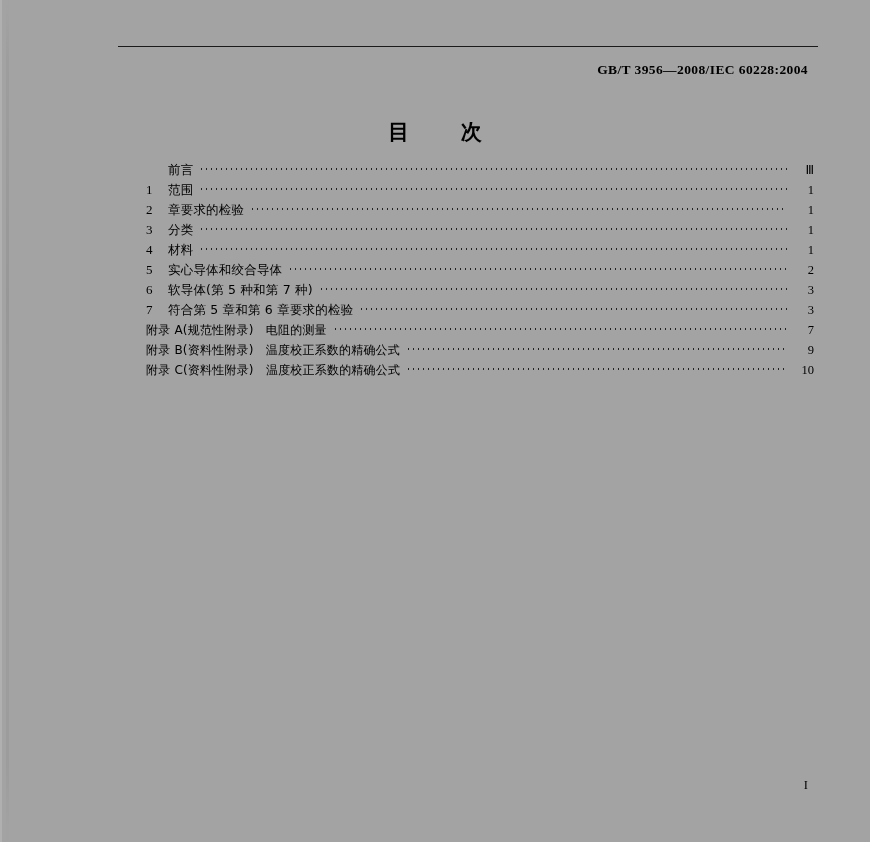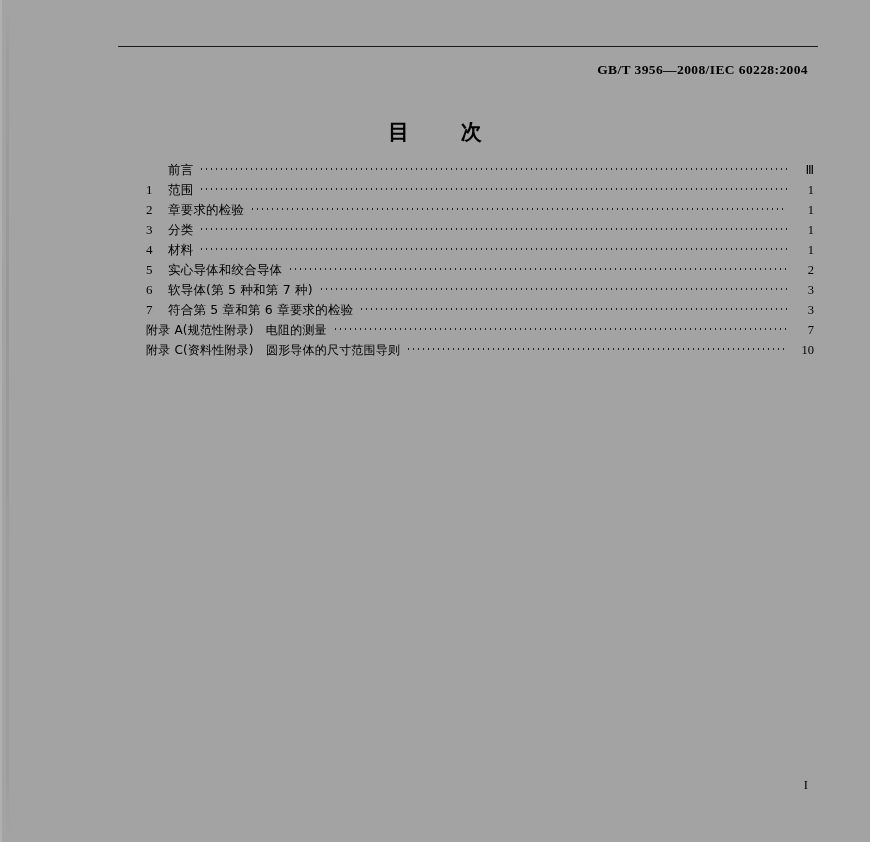--- a/index.html
+++ b/index.html
@@ -224,23 +224,28 @@
       <span class="dots"></span>
       <span class="toc-page">3</span>
     </div>
 
     <div class="toc-row">
       <span class="toc-label-annex">附录 A(规范性附录)　电阻的测量</span>
       <span class="dots"></span>
       <span class="toc-page">7</span>
     </div>
 
-
-    <div class="toc-row">
-      <span class="toc-label-annex">附录 C(资料性附录)　圆形导体的尺寸范围导则</span>
+    <div class="toc-row">
+      <span class="toc-label-annex">附录 B(资料性附录)　温度校正系数的精确公式</span>
+      <span class="dots"></span>
+      <span class="toc-page">9</span>
+    </div>
+
+    <div class="toc-row">
+      <span class="toc-label-annex">附录 C(资料性附录)　温度校正系数的精确公式</span>
       <span class="dots"></span>
       <span class="toc-page">10</span>
     </div>
 
   </div>
 
   <div class="folio">I</div>
 
 </div>
 

